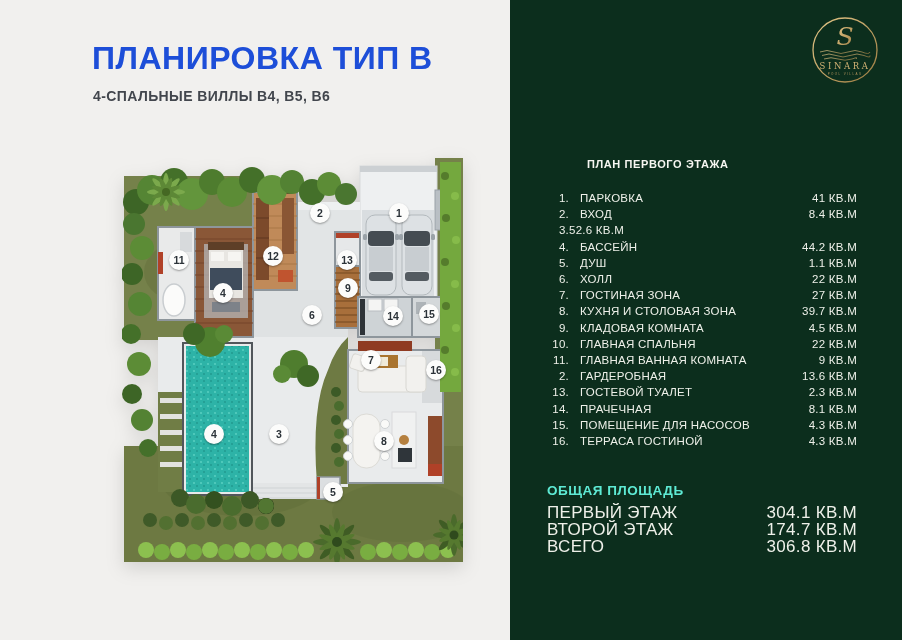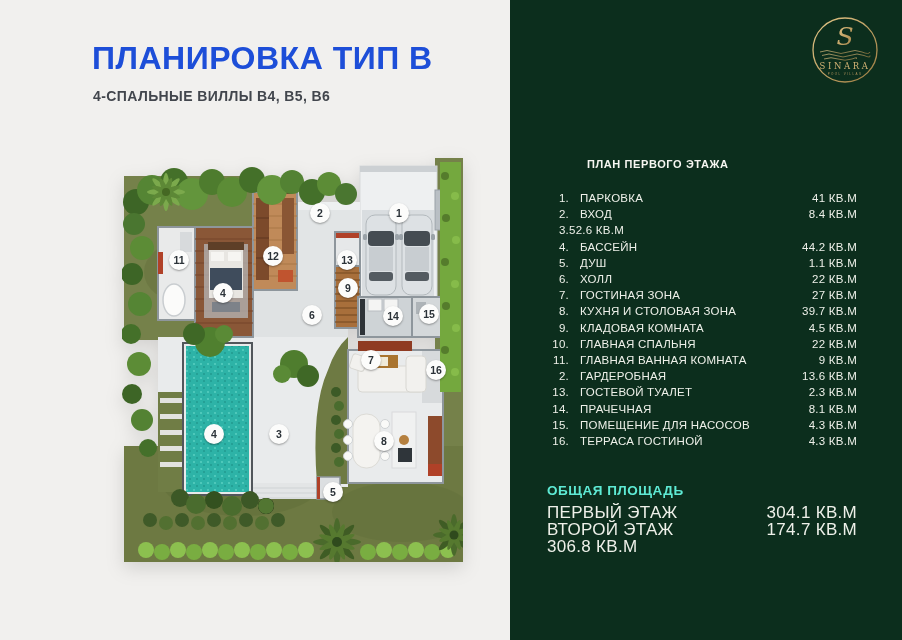--- a/index.html
+++ b/index.html
@@ -486,16 +486,17 @@
   <div class="totals">
       <div class="total-row">
         <span class="lbl">ПЕРВЫЙ ЭТАЖ</span>
         <span class="val">304.1 КВ.М</span>
       </div>
       <div class="total-row">
         <span class="lbl">ВТОРОЙ ЭТАЖ</span>
         <span class="val">174.7 КВ.М</span>
       </div>
       <div class="total-row">
+        <span class="lbl">ВСЕГО</span>
         <span class="val">306.8 КВ.М</span>
       </div>
     </div>
 </div>
 
 </body></html>

